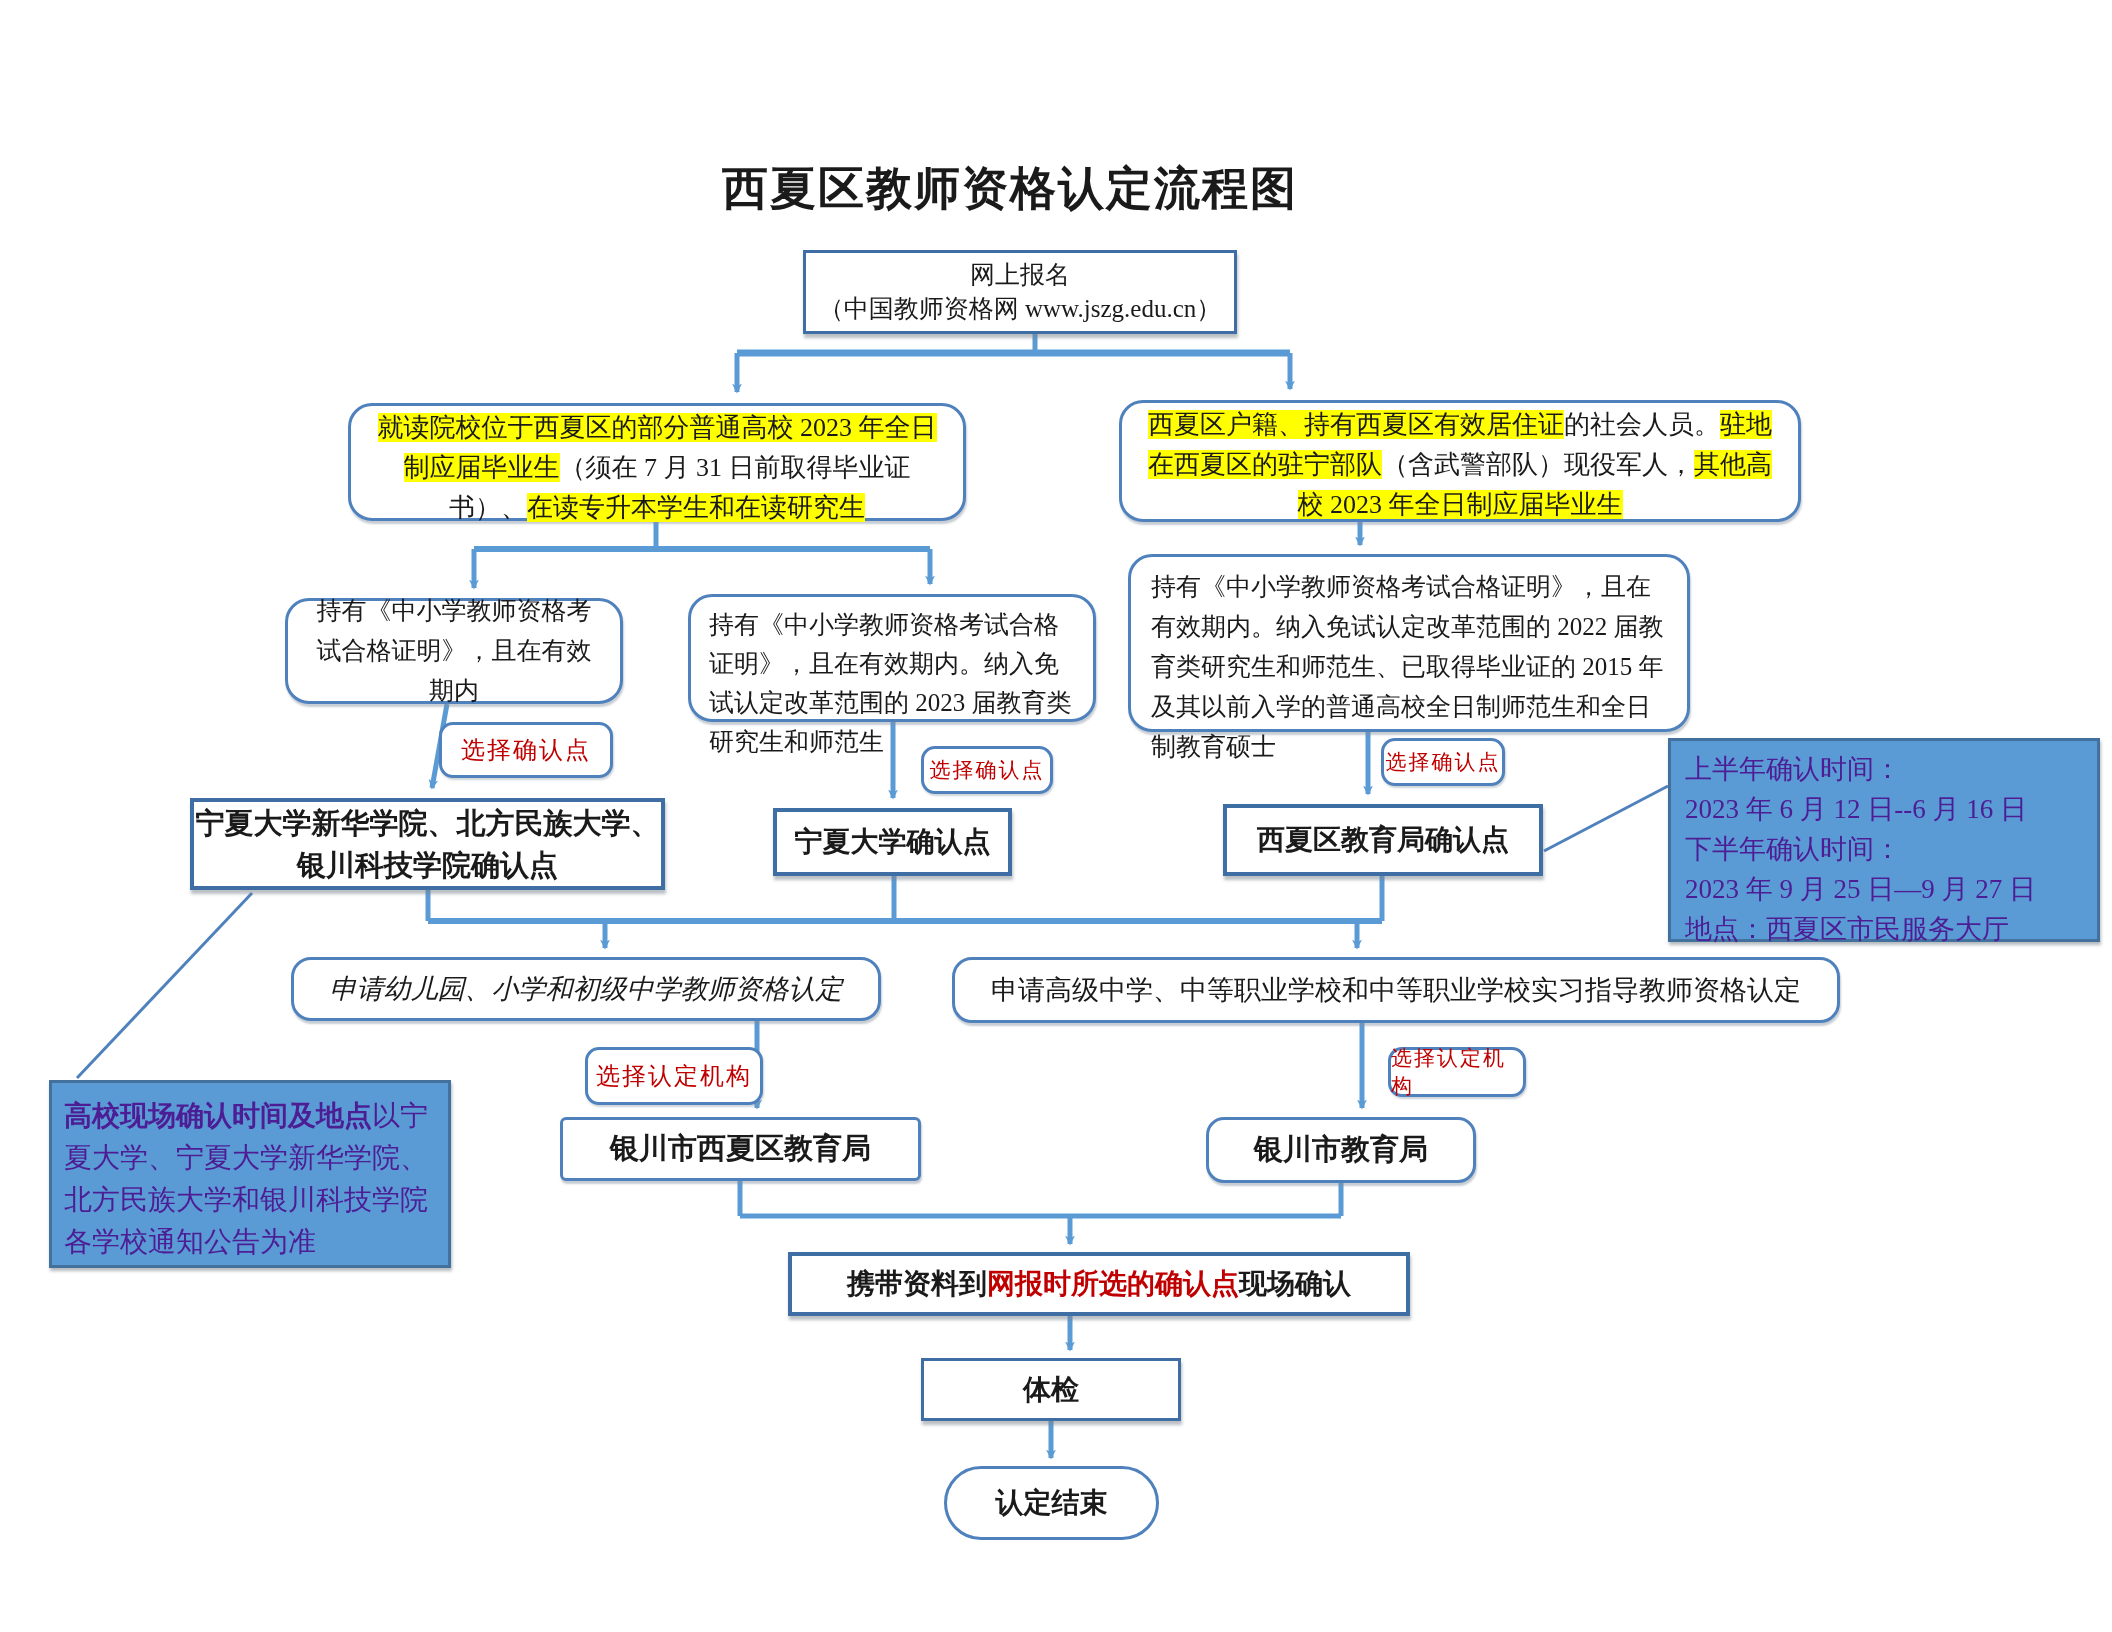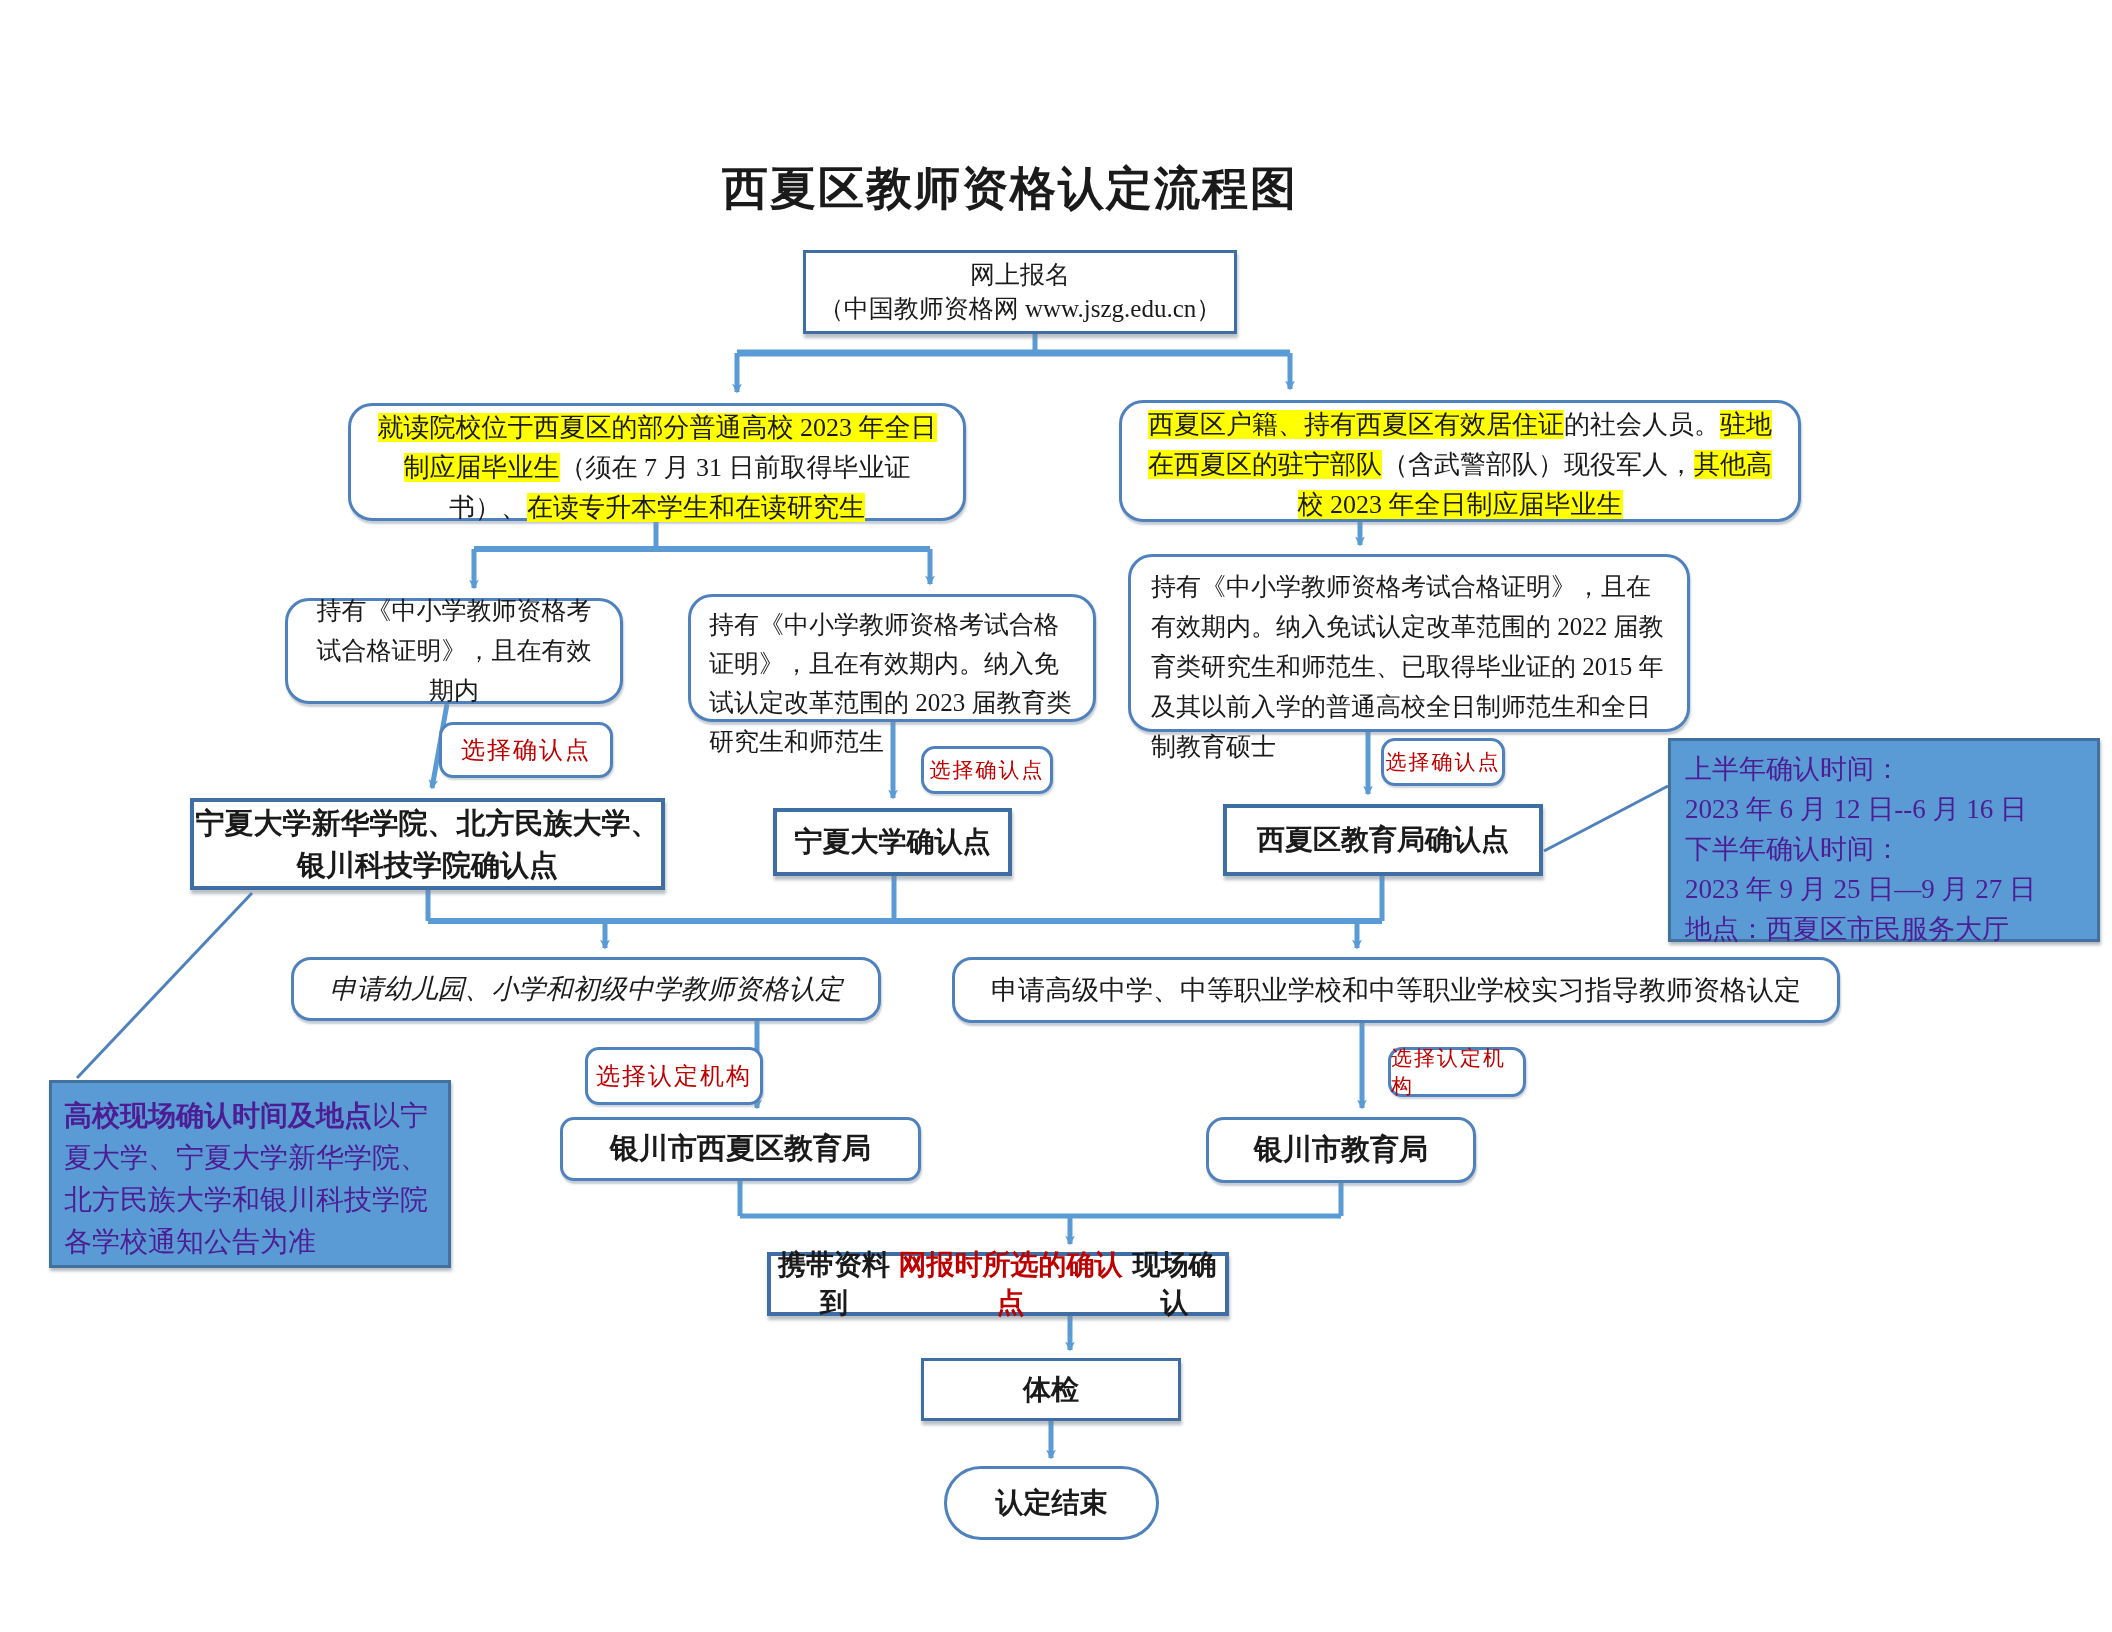--- a/index.html
+++ b/index.html
@@ -45,24 +45,24 @@
   .bluebox{background:#5b9bd5;border:3px solid #41719c;color:#4c1d95;
            box-shadow:1px 3px 3px rgba(110,120,130,.5);}
   .info-right{left:1668px;top:738px;width:432px;height:204px;font-size:27px;line-height:40px;
               padding:8px 14px;display:block;text-align:left;}
   .info-left{left:49px;top:1080px;width:402px;height:188px;font-size:28px;line-height:42px;
              padding:12px 12px;display:block;text-align:left;}
 
   .app-left{left:291px;top:957px;width:590px;height:64px;font-size:27px;border-radius:20px;font-style:italic;}
   .app-right{left:952px;top:957px;width:888px;height:66px;font-size:27px;border-radius:20px;}
 
-  .bureau-left{left:560px;top:1117px;width:361px;height:64px;font-size:29px;border-radius:14px;}
+  .bureau-left{left:560px;top:1117px;width:361px;height:64px;font-size:29px;border-radius:6px;}
   .bureau-right{left:1206px;top:1117px;width:270px;height:66px;font-size:29px;border-radius:18px;}
 
-  .carry{left:767px;top:1252px;width:462px;height:64px;font-size:28px;}
+  .carry{left:788px;top:1252px;width:622px;height:64px;font-size:28px;}
   .carry .red{color:#c00000;}
   .checkup{left:921px;top:1358px;width:260px;height:63px;font-size:28px;border-width:3px;}
   .end{left:944px;top:1466px;width:215px;height:74px;font-size:28px;border:3px solid #4f81bd;
        border-radius:40px;box-shadow:none;}
 </style>
 </head>
 <body>
 
 <div class="canvas">
 

